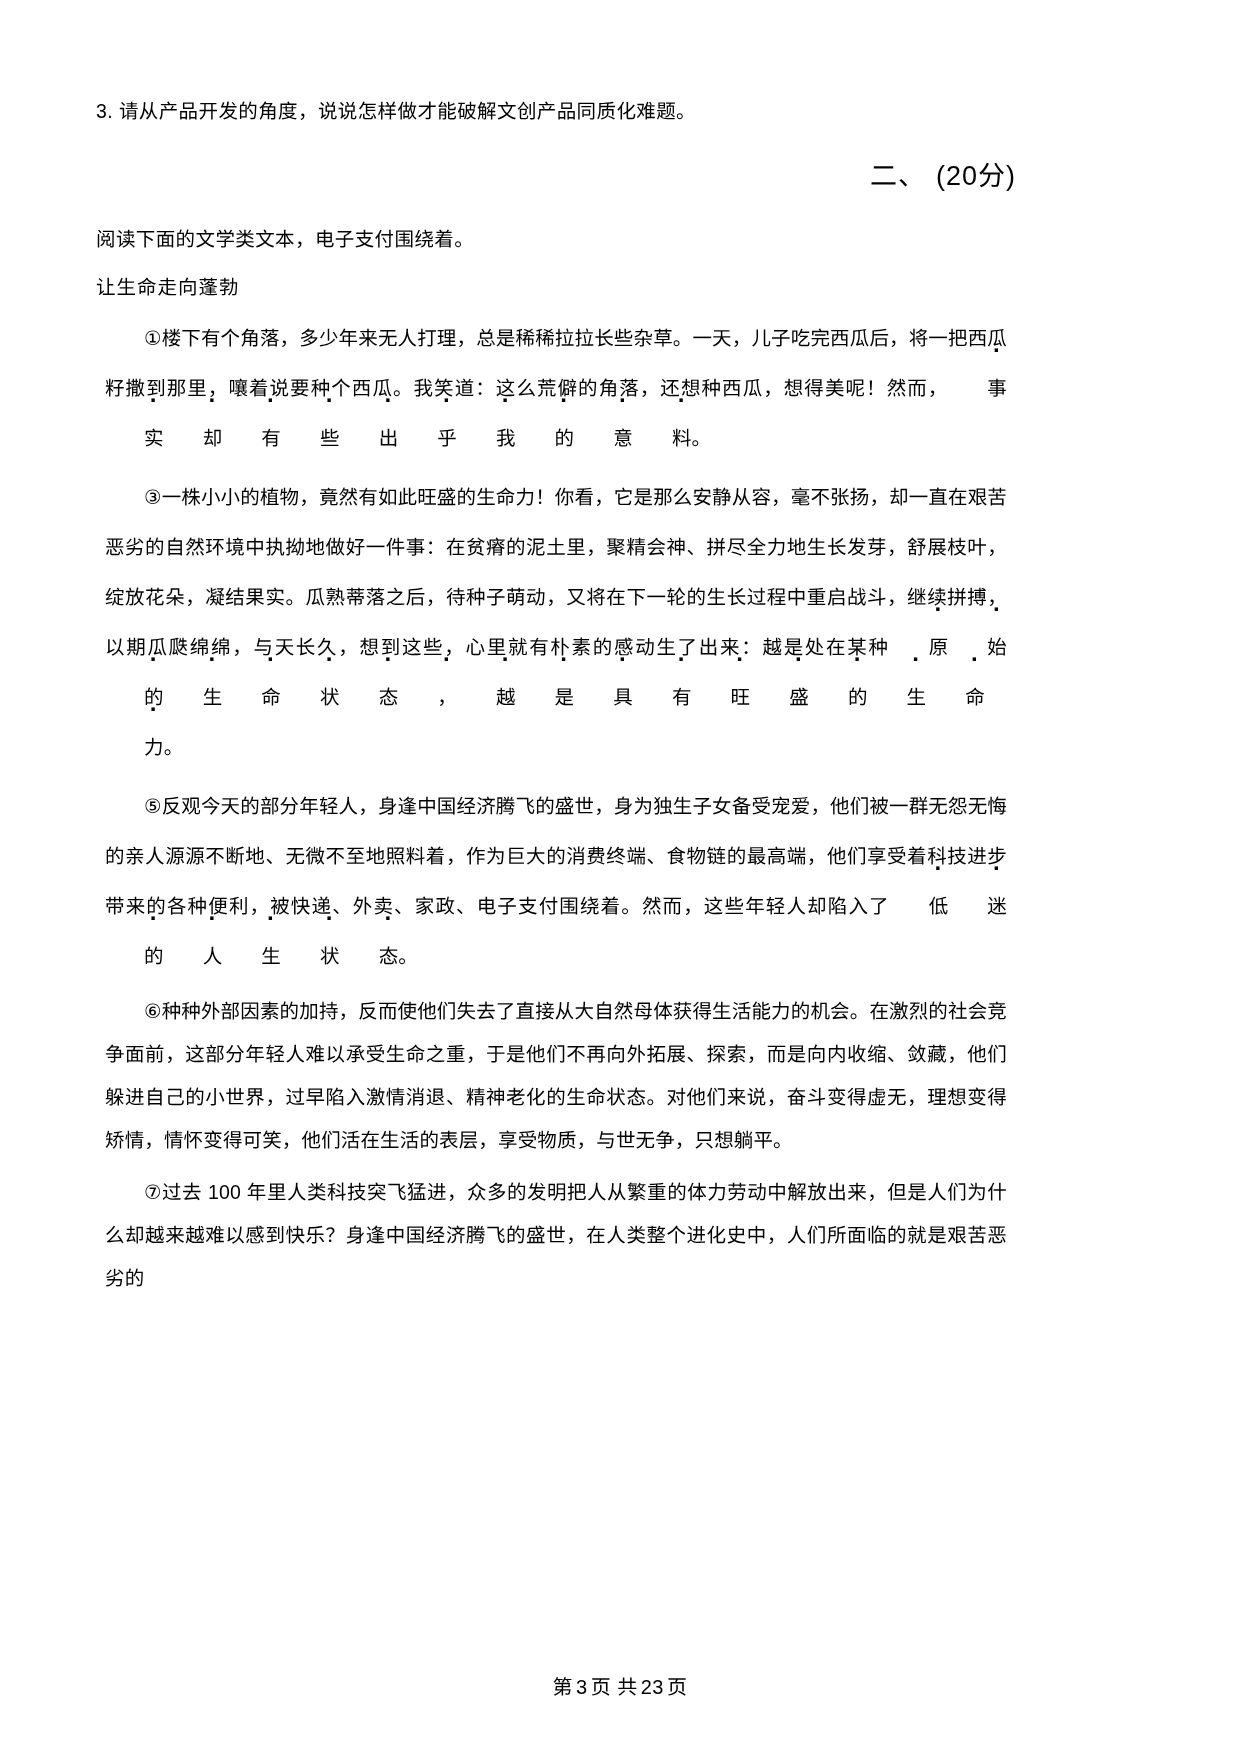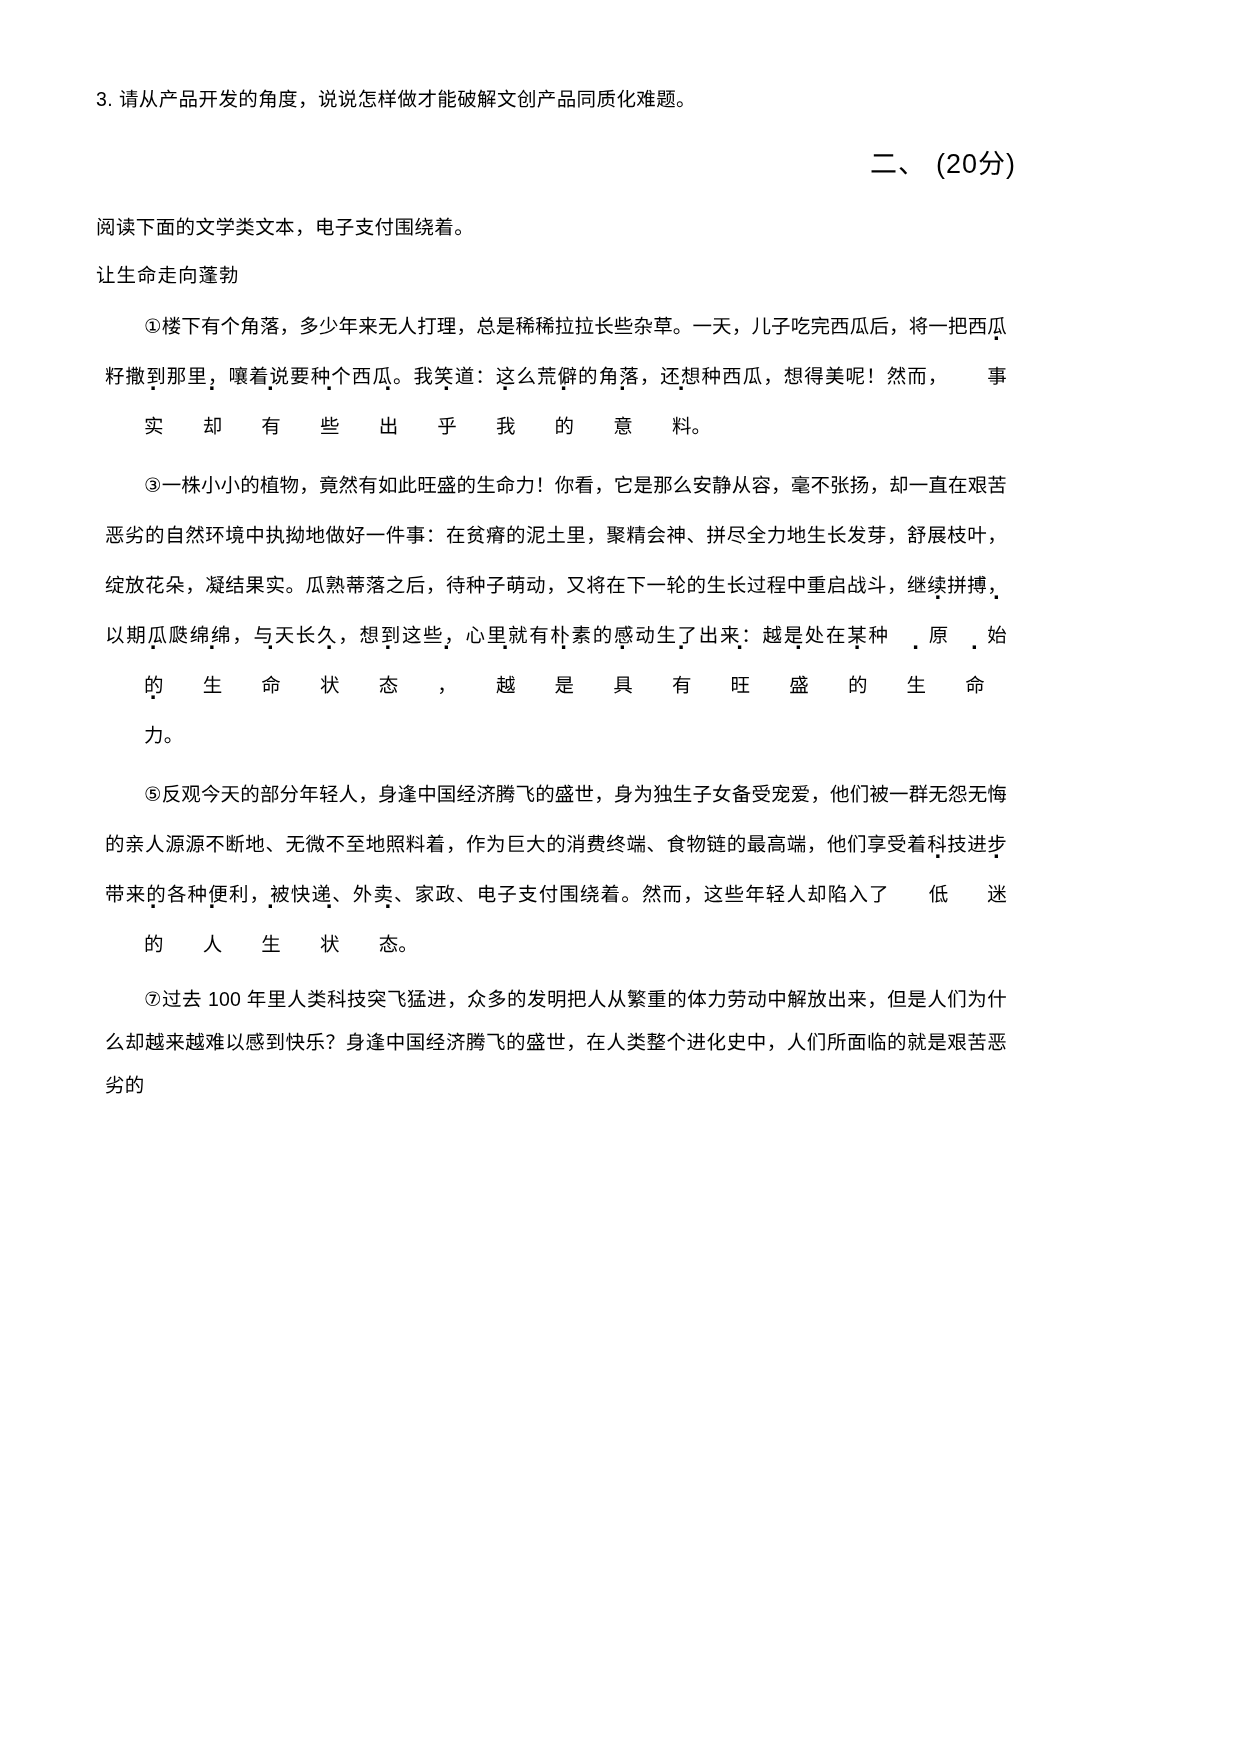--- a/index.html
+++ b/index.html
@@ -13,21 +13,21 @@
     height: 1754px;
     position: relative;
     font-family: "Liberation Sans", "DejaVu Sans", sans-serif;
     color: #000000;
     overflow: hidden;
   }
 
   .page {
     position: absolute;
     left: 0;
-    top: 4px;
+    top: 16px;
     width: 1240px;
     height: 1483px;
     background: #ffffff;
   }
 
   .content {
     position: absolute;
     left: 96px;
     top: 78px;
     width: 920px;
@@ -129,19 +129,24 @@
     </div>
 
     <div class="instruction">阅读下面的文学类文本，电子支付围绕着。</div>
 
     <div class="article-title">让生命走向蓬勃</div>
 
     <div id="paragraph-container">
         <div class="para loose"><span>①楼下有个角落，多少年来无人打理，总是稀稀拉拉长些杂草。一天，儿子吃完西瓜后，将一把西瓜籽撒到那里，嚷着说要种个西瓜。我笑道：这么荒僻的角落，还想种西瓜，想得美呢！然而，</span><span class="dotted"><span class="dc">事</span><span class="dc">实</span><span class="dc">却</span><span class="dc">有</span><span class="dc">些</span><span class="dc">出</span><span class="dc">乎</span><span class="dc">我</span><span class="dc">的</span><span class="dc">意</span><span class="dc">料</span></span><span>。</span></div>
         <div class="para loose"><span>③一株小小的植物，竟然有如此旺盛的生命力！你看，它是那么安静从容，毫不张扬，却一直在艰苦恶劣的自然环境中执拗地做好一件事：在贫瘠的泥土里，聚精会神、拼尽全力地生长发芽，舒展枝叶，绽放花朵，凝结果实。瓜熟蒂落之后，待种子萌动，又将在下一轮的生长过程中重启战斗，继续拼搏，以期瓜瓞绵绵，与天长久，想到这些，心里就有朴素的感动生了出来：越是处在某种</span><span class="dotted"><span class="dc">原</span><span class="dc">始</span><span class="dc">的</span><span class="dc">生</span><span class="dc">命</span><span class="dc">状</span><span class="dc">态</span><span class="dc">，</span><span class="dc">越</span><span class="dc">是</span><span class="dc">具</span><span class="dc">有</span><span class="dc">旺</span><span class="dc">盛</span><span class="dc">的</span><span class="dc">生</span><span class="dc">命</span><span class="dc">力</span></span><span>。</span></div>
         <div class="para loose"><span>⑤反观今天的部分年轻人，身逢中国经济腾飞的盛世，身为独生子女备受宠爱，他们被一群无怨无悔的亲人源源不断地、无微不至地照料着，作为巨大的消费终端、食物链的最高端，他们享受着科技进步带来的各种便利，被快递、外卖、家政、电子支付围绕着。然而，这些年轻人却陷入了</span><span class="dotted"><span class="dc">低</span><span class="dc">迷</span><span class="dc">的</span><span class="dc">人</span><span class="dc">生</span><span class="dc">状</span><span class="dc">态</span></span><span>。</span></div>
+        <div class="para"><span>⑥种种外部因素的加持，反而使他们失去了直接从大自然母体获得生活能力的机会。在激烈的社会竞争面前，这部分年轻人难以承受生命之重，于是他们不再向外拓展、探索，而是向内收缩、敛藏，他们躲进自己的小世界，过早陷入激情消退、精神老化的生命状态。对他们来说，奋斗变得虚无，理想变得矫情，情怀变得可笑，他们活在生活的表层，享受物质，与世无争，只想躺平。</span></div>
         <div class="para"><span>⑦过去 100 年里人类科技突飞猛进，众多的发明把人从繁重的体力劳动中解放出来，但是人们为什么却越来越难以感到快乐？身逢中国经济腾飞的盛世，在人类整个进化史中，人们所面临的就是艰苦恶劣的</span></div>
       </div>
 
   </div>
 
+  <div class="footer">
+    <span>第</span><span class="pg">3</span><span>页</span>
+    <span>共</span><span class="pg">23</span><span>页</span>
+  </div>
 
 </div>
 
 </body></html>

